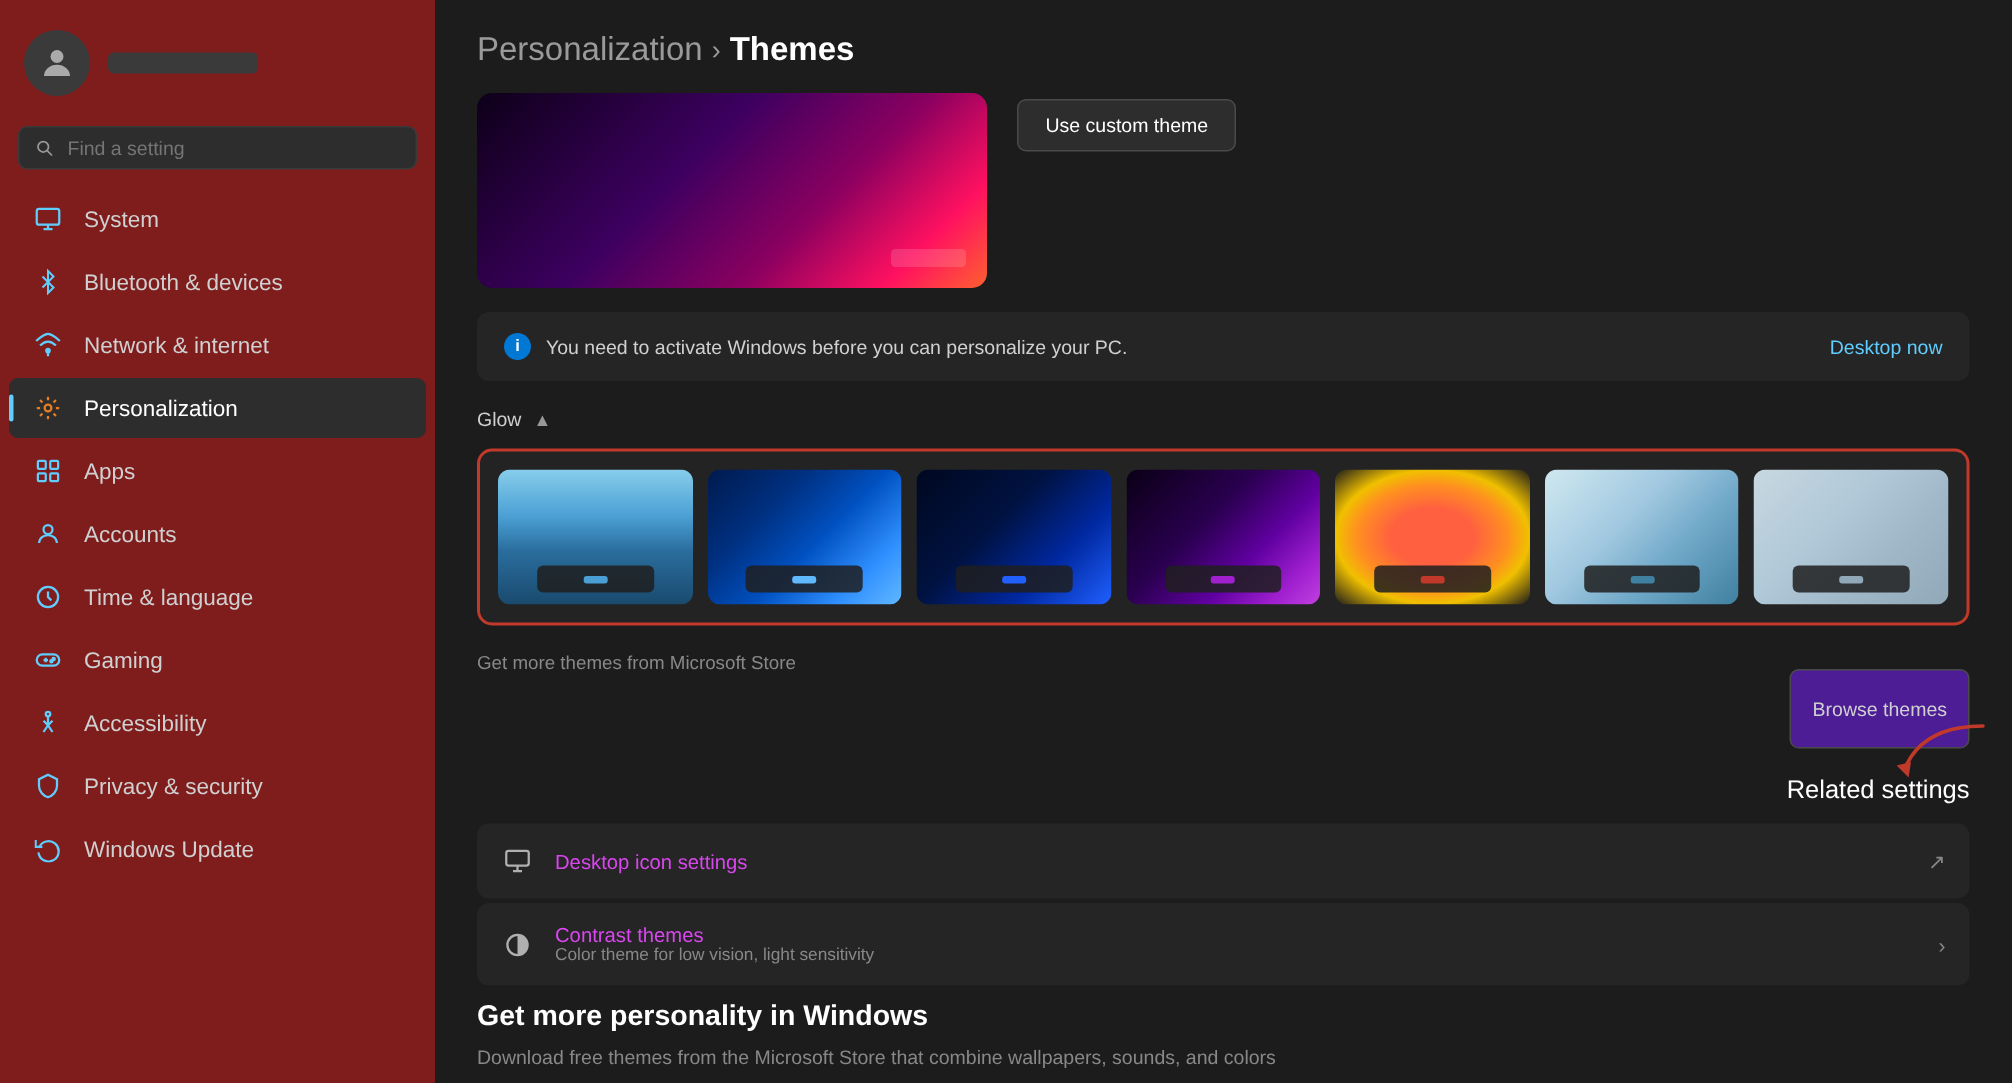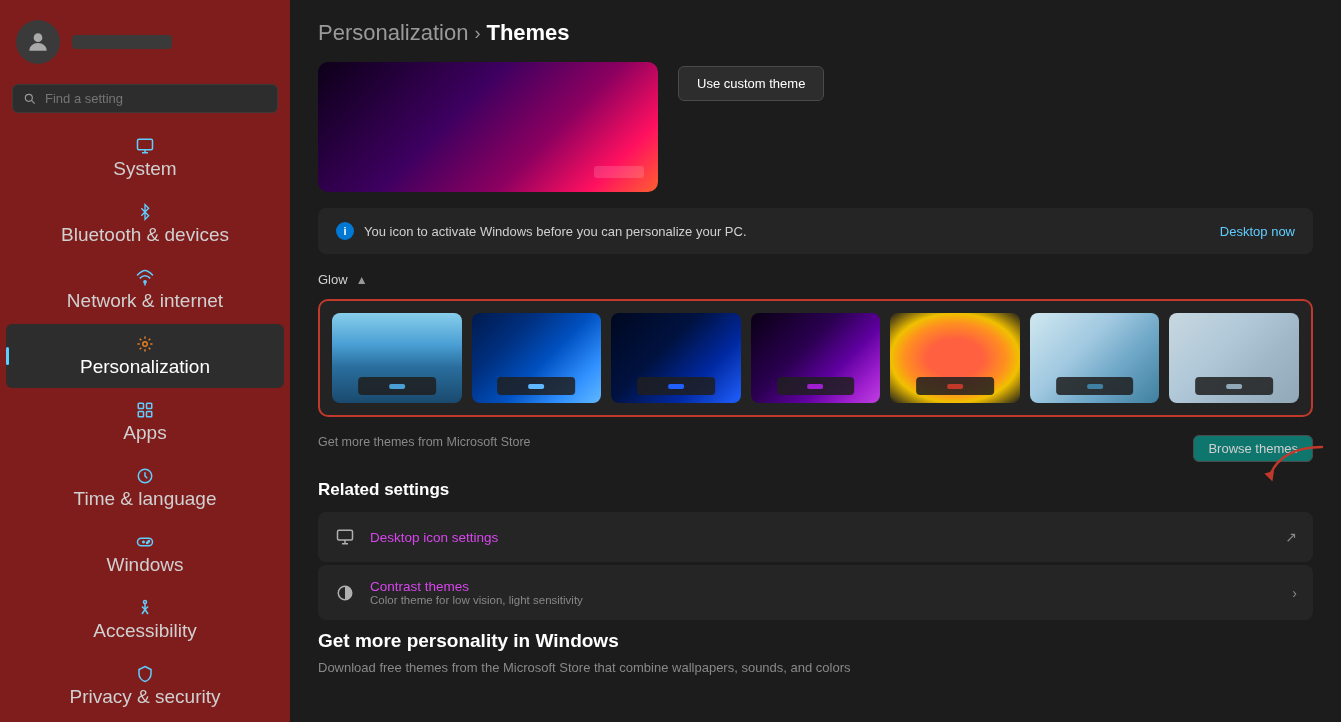--- a/index.html
+++ b/index.html
@@ -63,29 +63,28 @@
       outline: none;
       color: #ccc;
       font-size: 13px;
       width: 100%;
     }
     .search-icon-svg { width: 14px; height: 14px; fill: #999; flex-shrink: 0; }
 
     .nav-item {
       display: flex;
       align-items: center;
-      gap: 2px;
+      gap: 14px;
       padding: 10px 16px;
       cursor: pointer;
       border-radius: 6px;
       margin: 1px 6px;
-      font-size: 19px;
+      font-size: 15px;
       color: #d0d0d0;
       position: relative;
-      flex-direction: column;
     }
     .nav-item.active {
       background: #2d2d2d;
       color: #ffffff;
     }
     .nav-item.active::before {
       content: '';
       position: absolute;
       left: 0;
       top: 50%;
@@ -298,42 +297,44 @@
     
     .browse-row {
       display: flex;
       align-items: flex-start;
       justify-content: space-between;
       padding: 4px 0 8px 0;
       position: relative;
     }
     .get-more-text { font-size: 12.5px; color: #888; }
     .browse-btn {
-      background: #0f766e;
+      background: #4c1d95;
       border: 1px solid #4a4a4a;
       color: #d0d0d0;
       border-radius: 6px;
-      padding: 5px 14px;
+      padding: 18px 14px;
       font-size: 13px;
       cursor: pointer;
+      margin-top: 11px;
     }
     .arrow-indicator {
       position: absolute;
       right: 55px;
       bottom: 28px;
       width: 0;
       height: 0;
     }
     .arrow-svg { width: 80px; height: 50px; }
 
     
     .related-settings-title {
       font-size: 17px;
-      font-weight: 700;
+      font-weight: 400;
       margin: 10px 0 12px 0;
+      text-align: right;
     }
     .settings-item {
       display: flex;
       align-items: center;
       justify-content: space-between;
       padding: 14px 16px;
       background: #252525;
       border-radius: 8px;
       margin-bottom: 3px;
       cursor: pointer;
@@ -430,20 +431,29 @@
       <svg width="18" height="18" viewBox="0 0 24 24" fill="none" stroke="#60cdff" stroke-width="2">
           <rect x="3" y="3" width="7" height="7" rx="1"></rect>
           <rect x="14" y="3" width="7" height="7" rx="1"></rect>
           <rect x="3" y="14" width="7" height="7" rx="1"></rect>
           <rect x="14" y="14" width="7" height="7" rx="1"></rect>
         </svg>
     </div>
     <span>Apps</span>
   </div>
 
+  <div class="nav-item">
+    <div class="nav-icon">
+      <svg width="18" height="18" viewBox="0 0 24 24" fill="none" stroke="#60cdff" stroke-width="2">
+          <circle cx="12" cy="8" r="4"></circle>
+          <path d="M4 20c0-4 3.6-7 8-7s8 3 8 7"></path>
+        </svg>
+    </div>
+    <span>Accounts</span>
+  </div>
 
   <div class="nav-item">
     <div class="nav-icon">
       <svg width="18" height="18" viewBox="0 0 24 24" fill="none" stroke="#60cdff" stroke-width="2">
           <circle cx="12" cy="12" r="9"></circle>
           <polyline points="12 7 12 12 15 15"></polyline>
         </svg>
     </div>
     <span>Time &amp; language</span>
   </div>
@@ -451,21 +461,21 @@
   <div class="nav-item">
     <div class="nav-icon">
       <svg width="18" height="18" viewBox="0 0 24 24" fill="none" stroke="#60cdff" stroke-width="2">
           <rect x="2" y="7" width="20" height="10" rx="5"></rect>
           <line x1="8" y1="12" x2="12" y2="12"></line>
           <line x1="10" y1="10" x2="10" y2="14"></line>
           <circle cx="17" cy="11" r="1" fill="#60cdff"></circle>
           <circle cx="15" cy="13" r="1" fill="#60cdff"></circle>
         </svg>
     </div>
-    <span>Windows</span>
+    <span>Gaming</span>
   </div>
 
   <div class="nav-item">
     <div class="nav-icon">
       <svg width="18" height="18" viewBox="0 0 24 24" fill="none" stroke="#60cdff" stroke-width="2">
           <circle cx="12" cy="4" r="2"></circle>
           <line x1="12" y1="6" x2="12" y2="14"></line>
           <polyline points="8 10 12 14 16 10"></polyline>
           <line x1="8" y1="20" x2="12" y2="14"></line>
           <line x1="16" y1="20" x2="12" y2="14"></line>
@@ -503,21 +513,21 @@
   </div>
 
   <div class="theme-preview-row">
     <div class="theme-preview-img"></div>
     <button class="use-custom-btn">Use custom theme</button>
   </div>
 
   <div class="activation-banner">
     <div class="activation-left">
       <div class="info-dot">i</div>
-      <span class="activation-text">You icon to activate Windows before you can personalize your PC.</span>
+      <span class="activation-text">You need to activate Windows before you can personalize your PC.</span>
     </div>
     <a class="activate-link">Desktop now</a>
   </div>
 
   <div class="section-header">
     <div class="section-toggle">
       <span>Glow</span>
       <span class="chevron">▲</span>
     </div>
   </div>

